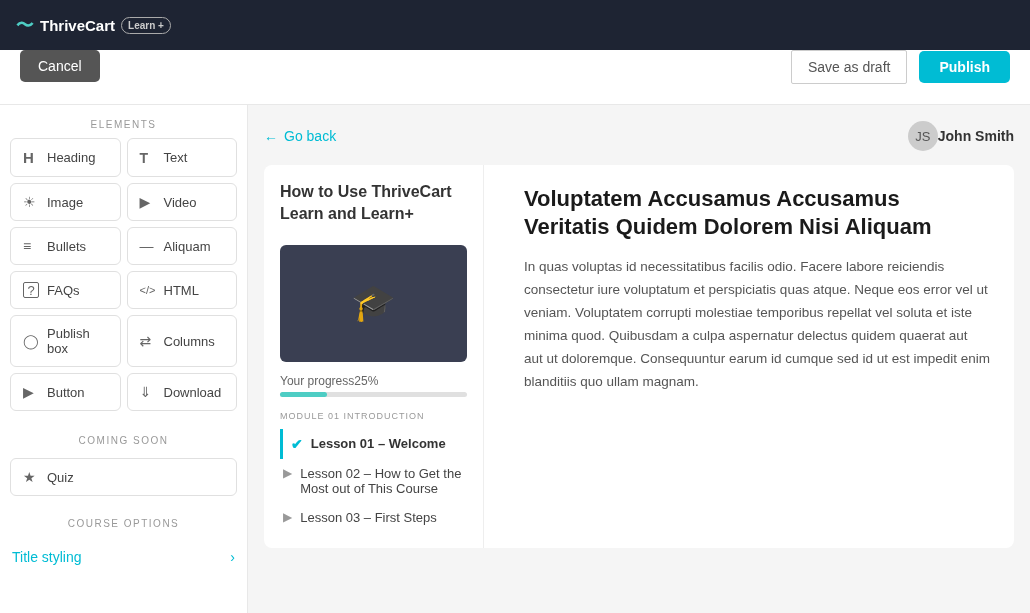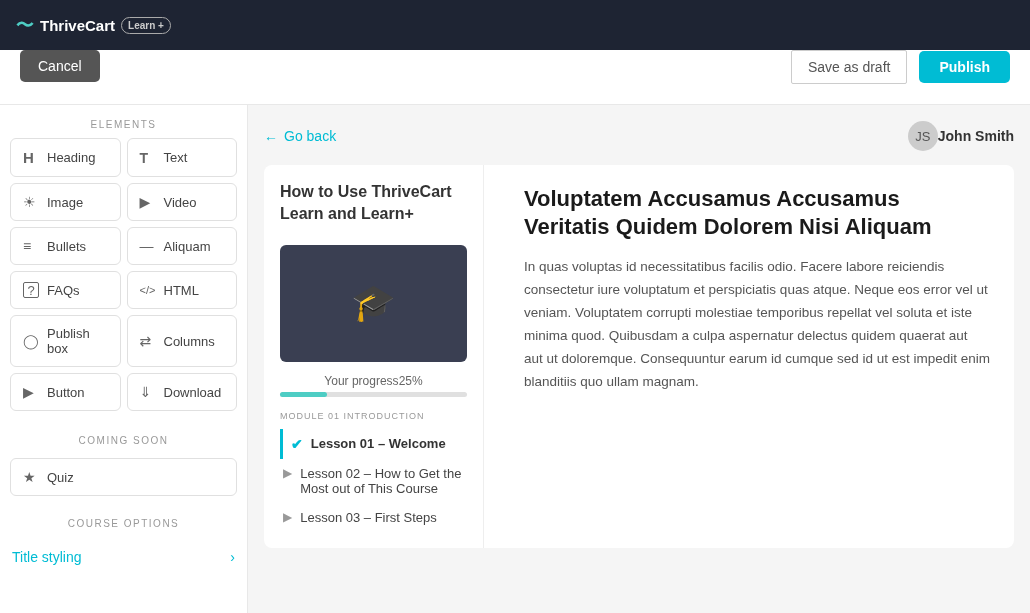--- a/index.html
+++ b/index.html
@@ -212,21 +212,21 @@
       background: #3a3f52;
       border-radius: 6px;
       display: flex;
       align-items: center;
       justify-content: center;
       margin-bottom: 12px;
     }
     .grad-cap { font-size: 36px; color: #fff; }
     .progress-label {
       display: flex;
-      justify-content: center;
+      justify-content: flex-start;
       font-size: 12px;
       color: #666;
       margin-bottom: 4px;
     }
     .progress-bar-bg {
       background: #e0e0e0;
       border-radius: 4px;
       height: 5px;
       margin-bottom: 14px;
     }

